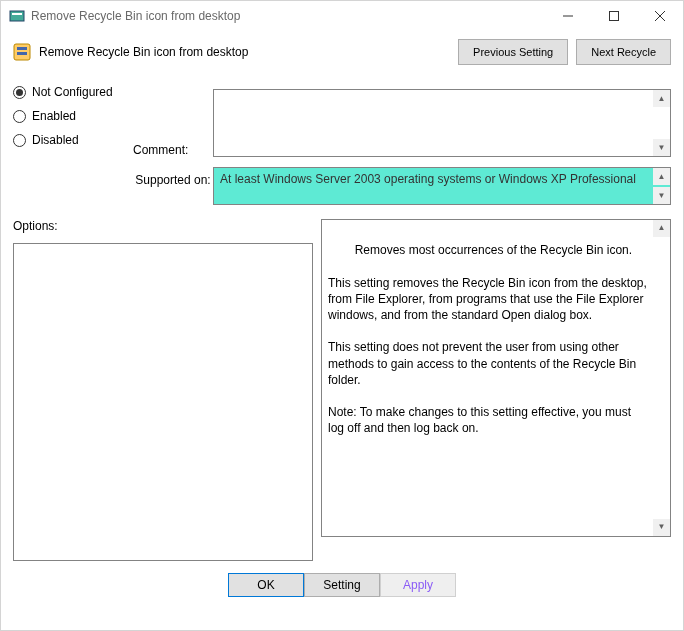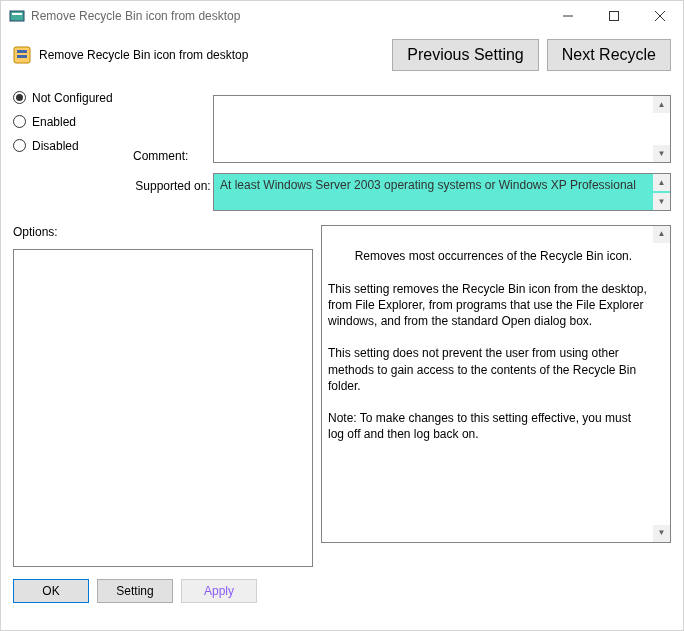--- a/index.html
+++ b/index.html
@@ -44,30 +44,30 @@
   .header-row .setting-icon {
     width: 18px; height: 18px; margin-right: 8px;
     display:flex;align-items:center;justify-content:center;
   }
   .header-row .setting-title { flex: 1; font-size: 12px; }
   .nav-buttons { display: flex; gap: 8px; }
   .nav-btn {
     background: #e1e1e1;
     border: 1px solid #adadad;
     padding: 6px 14px;
-    font-size: 16px;
+    font-size: 11px;
     font-family: inherit;
   }
   .radio-comment-row {
     display: flex;
     margin-bottom: 10px;
   }
   .radios { width: 120px; padding-top:2px; }
   .radio-item {
-    display: flex; align-items: flex-start;
+    display: flex; align-items: flex-end;
     margin-bottom: 10px;
     font-size: 12px;
   }
   .radio {
     width: 13px; height: 13px;
     border: 1px solid #333;
     border-radius: 50%;
     margin-right: 6px;
     display: flex; align-items: center; justify-content: center;
     background:#fff;
@@ -129,22 +129,21 @@
     height: 318px;
     background:#fff;
     position: relative;
     padding: 6px 22px 6px 6px;
     font-size: 12px;
     line-height: 1.35;
     white-space: pre-wrap;
   }
   .footer {
     display:flex;
-    justify-content:flex-start;
-    gap: 8px;
+    justify-content:center;
     padding: 12px;
   }
   .footer-btn {
     width: 76px;
     padding: 4px 0;
     font-size: 12px;
     font-family: inherit;
     border: 1px solid #adadad;
     background: #e1e1e1;
   }

